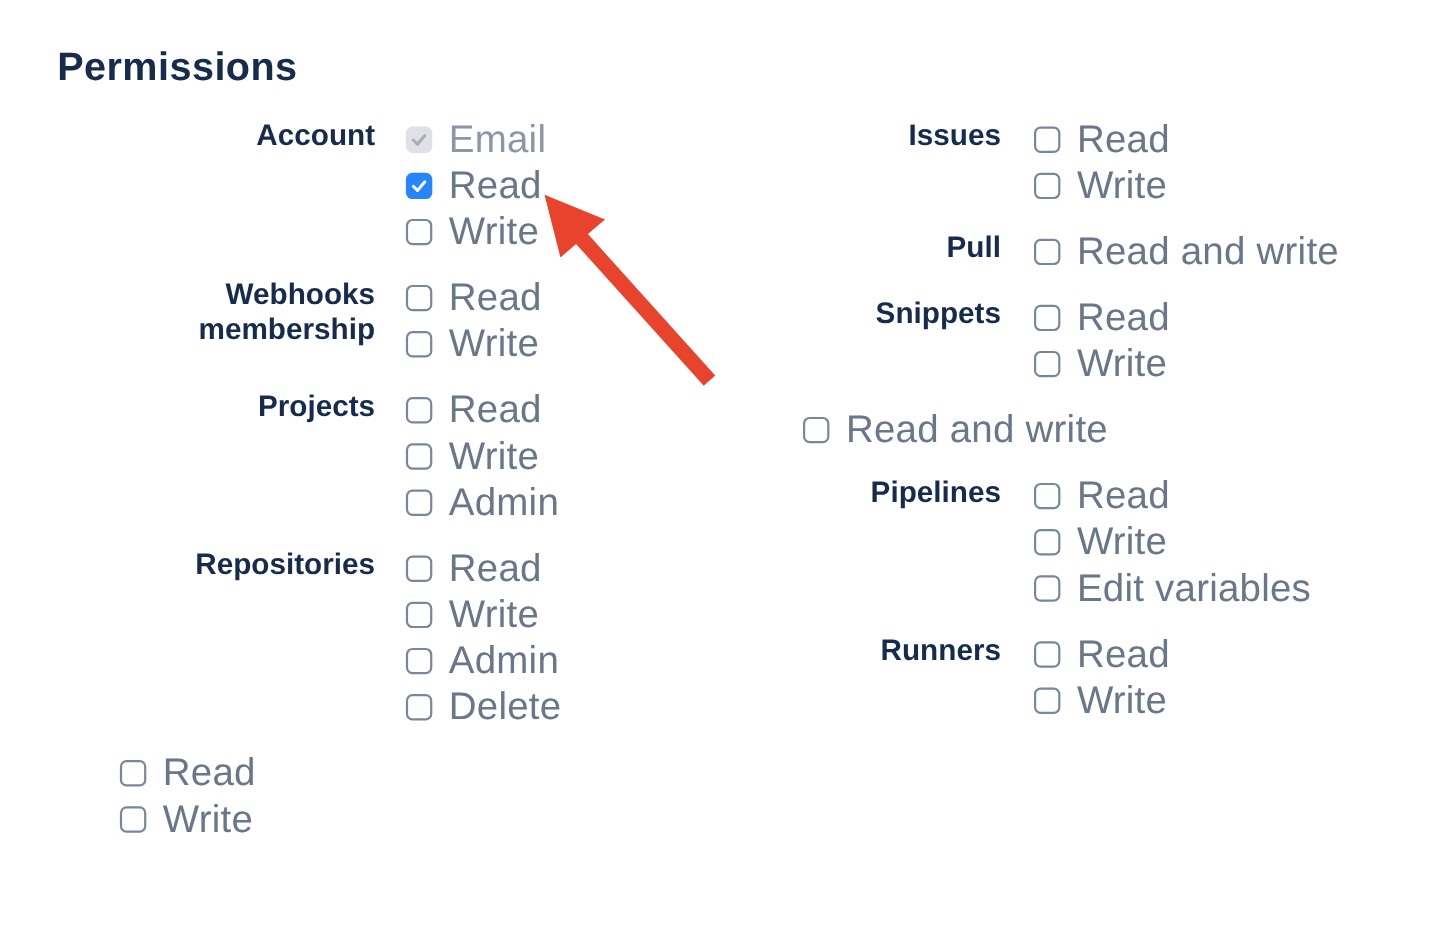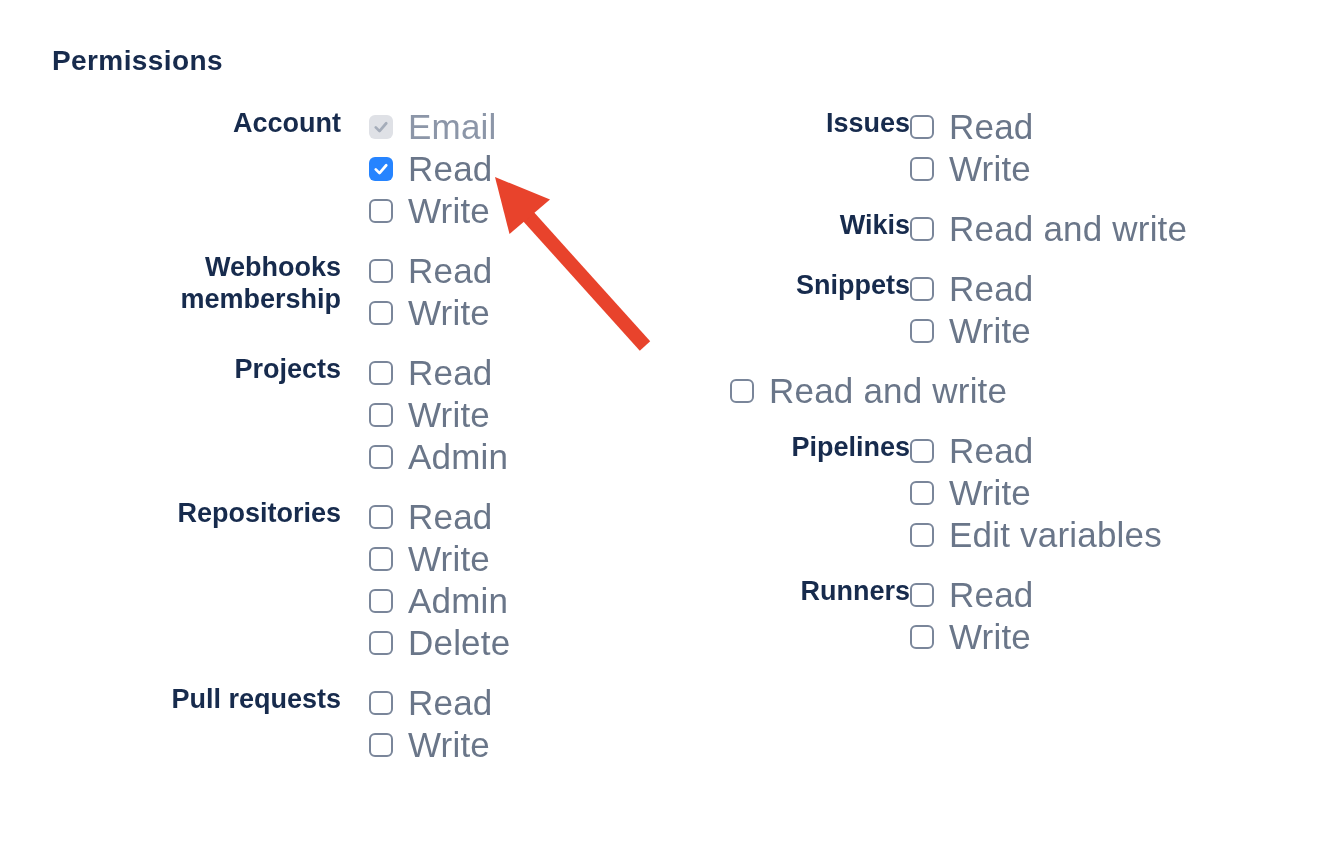--- a/index.html
+++ b/index.html
@@ -18,39 +18,39 @@
   html,body{margin:0;padding:0;}
   body{
     width:1322px;height:844px;
     background:var(--page-bg);
     font-family:"Liberation Sans","DejaVu Sans",sans-serif;
     overflow:hidden;
   }
   .canvas{position:relative;width:1322px;height:844px;}
   .page-title{
     position:absolute;left:52px;top:44px;
-    font-size:28px;font-weight:700;line-height:34px;
+    font-size:36px;font-weight:700;line-height:34px;
     color:var(--heading);letter-spacing:0.4px;
   }
   .col{
     position:absolute;
     display:flex;flex-direction:column;gap:36px;justify-content:space-between;
   }
   #col0{left:109px;top:115px;}
   #col1{left:730px;top:115px;}
   .group{display:flex;align-items:flex-start;}
   .group-label{
     text-align:right;
     font-size:27px;font-weight:700;line-height:32px;
     margin-top:-8px;
     color:var(--group-label);
     flex:none;
   }
   #col0 .group-label{width:232px;margin-right:28px;}
-  #col1 .group-label{width:180px;}
+  #col1 .group-label{width:180px;margin-right:30px;}
   .rows{display:flex;flex-direction:column;gap:18px;}
   .row{display:flex;align-items:center;height:24px;}
   .checkbox{
     width:24px;height:24px;border-radius:6px;
     box-sizing:border-box;flex:none;
     display:flex;align-items:center;justify-content:center;
     cursor:pointer;
   }
   .checkbox.unchecked{background:#fff;border:2px solid var(--checkbox-border);}
   .checkbox.checked{background:var(--checkbox-checked-bg);}
@@ -188,21 +188,20 @@
   <div class="row">
     <span class="checkbox unchecked" role="checkbox" aria-checked="false">
       
     </span>
     <span class="row-label">Delete</span>
   </div>
 </div>
   </div>
 
   <div class="group">
-    <div class="group-label">Pull requests</div>
     <div class="rows">
   <div class="row">
     <span class="checkbox unchecked" role="checkbox" aria-checked="false">
       
     </span>
     <span class="row-label">Read</span>
   </div>
 
   <div class="row">
     <span class="checkbox unchecked" role="checkbox" aria-checked="false">
@@ -227,21 +226,21 @@
   <div class="row">
     <span class="checkbox unchecked" role="checkbox" aria-checked="false">
       
     </span>
     <span class="row-label">Write</span>
   </div>
 </div>
   </div>
 
   <div class="group">
-    <div class="group-label">Wikis</div>
+    <div class="group-label">Pull</div>
     <div class="rows">
   <div class="row">
     <span class="checkbox unchecked" role="checkbox" aria-checked="false">
       
     </span>
     <span class="row-label">Read and write</span>
   </div>
 </div>
   </div>
 

